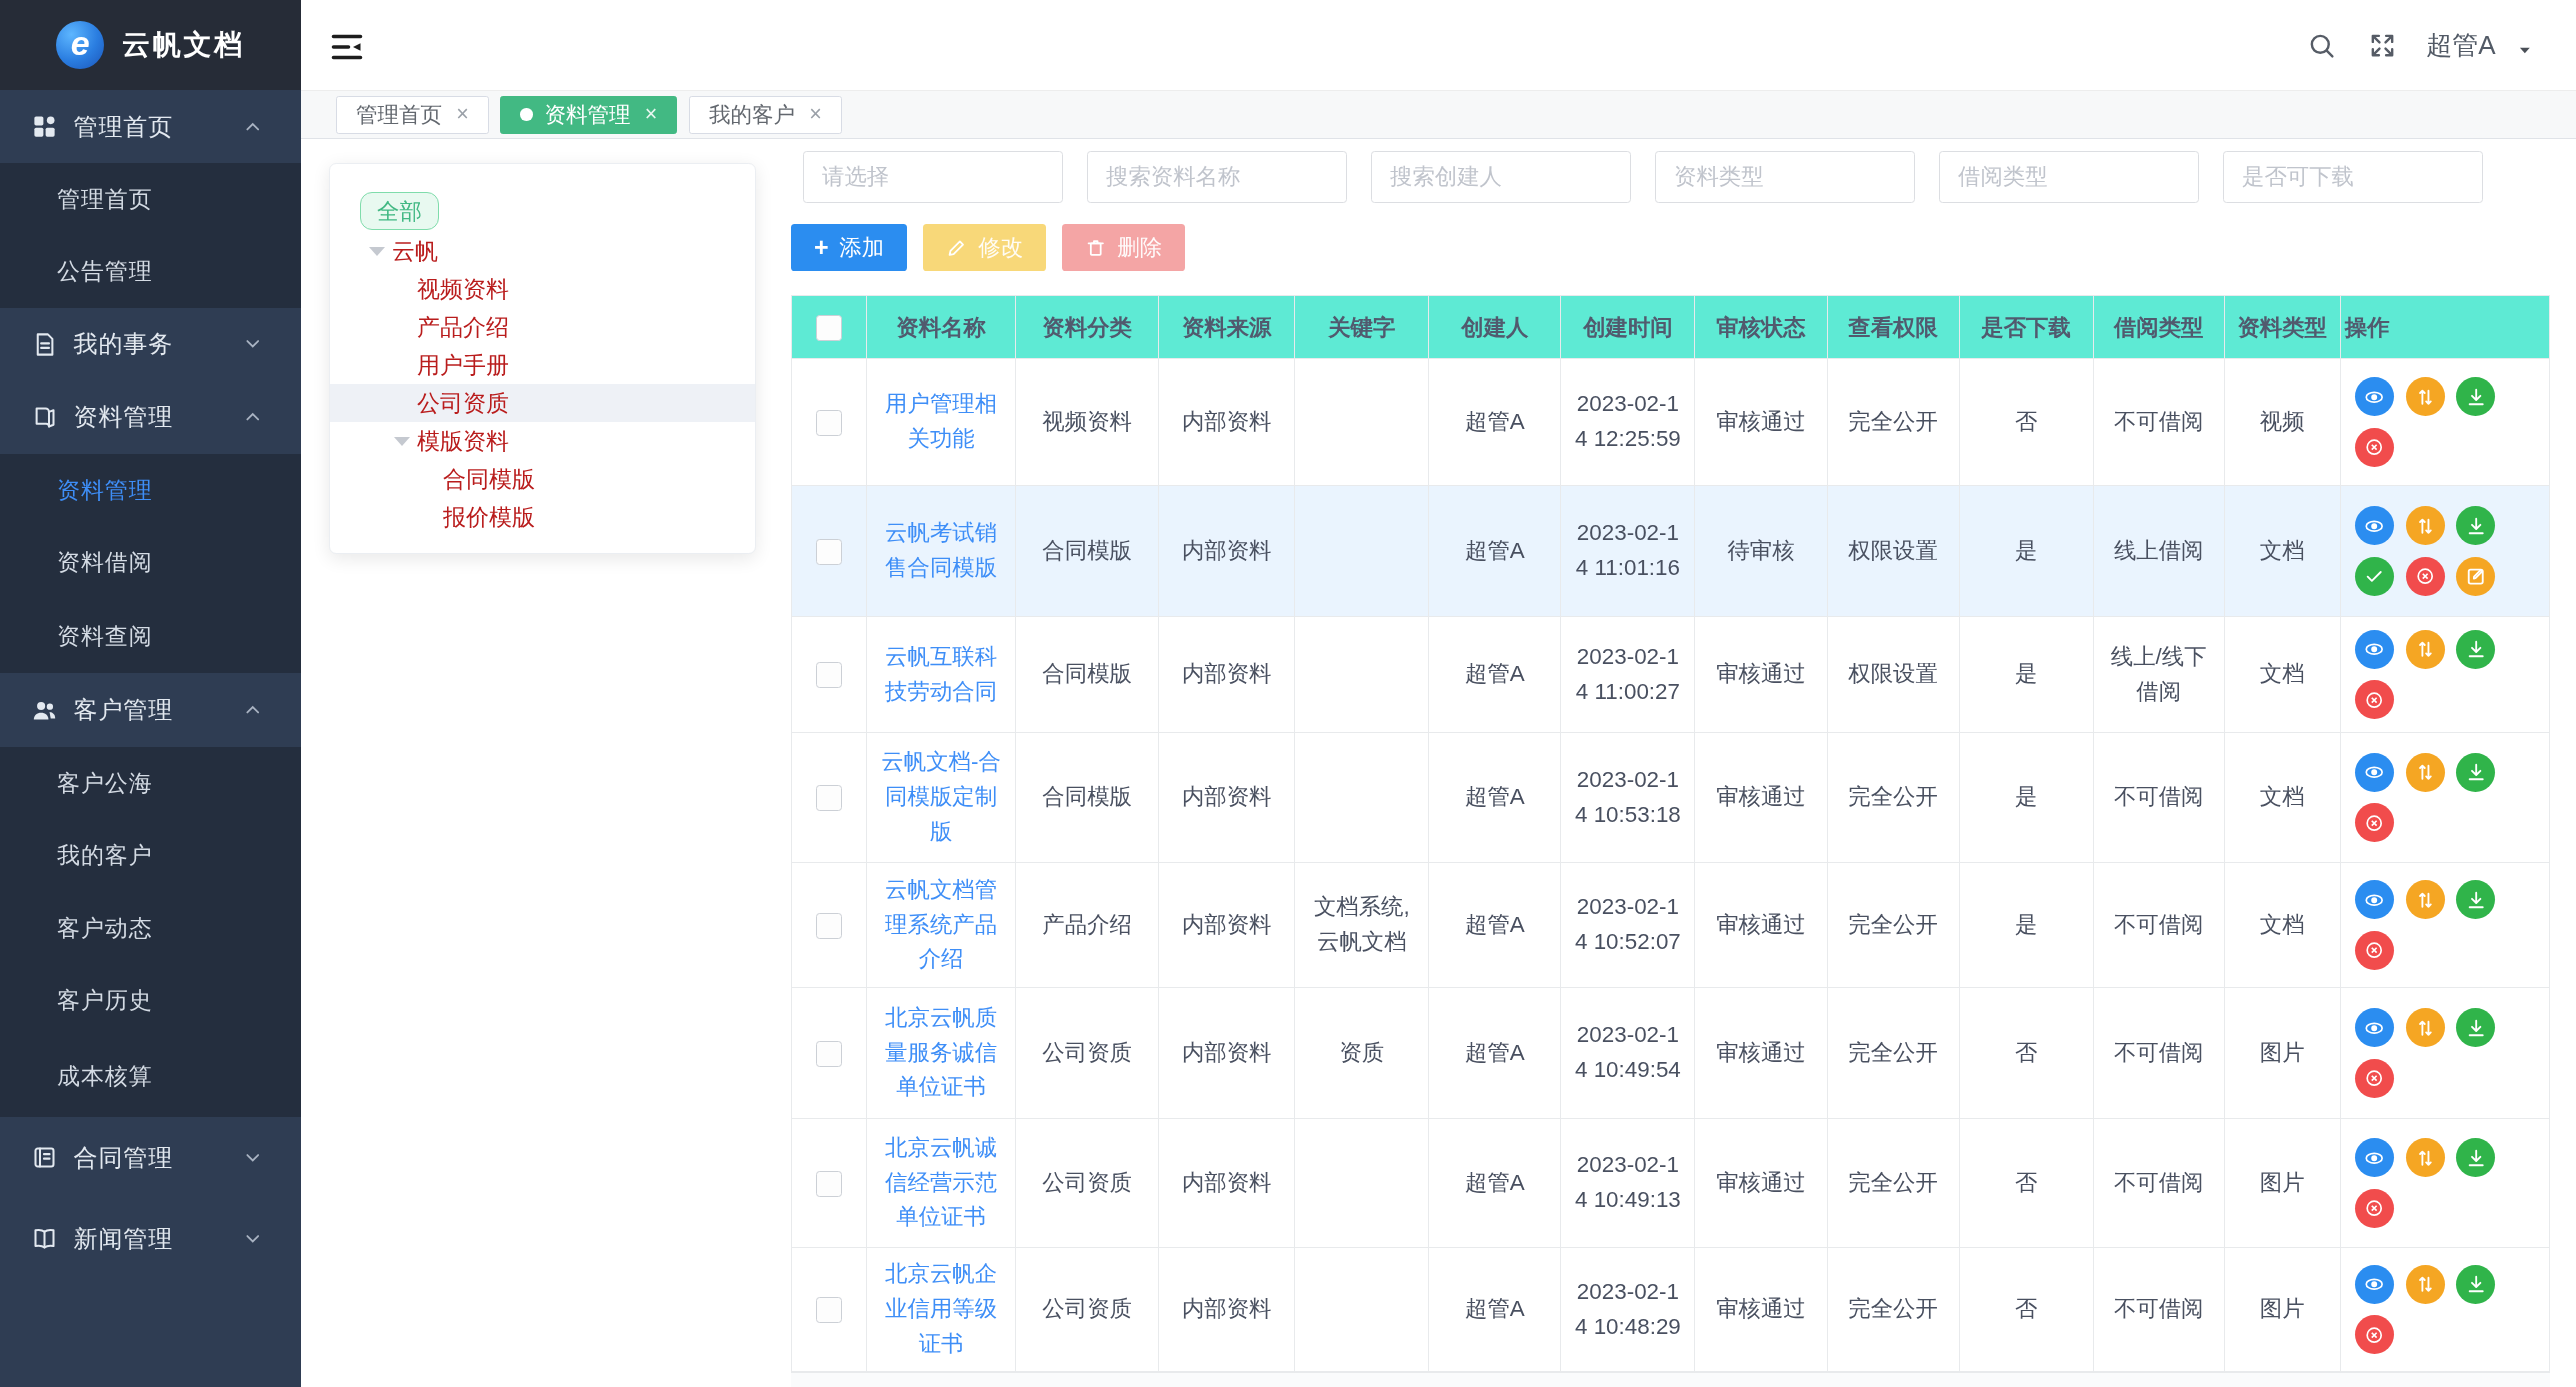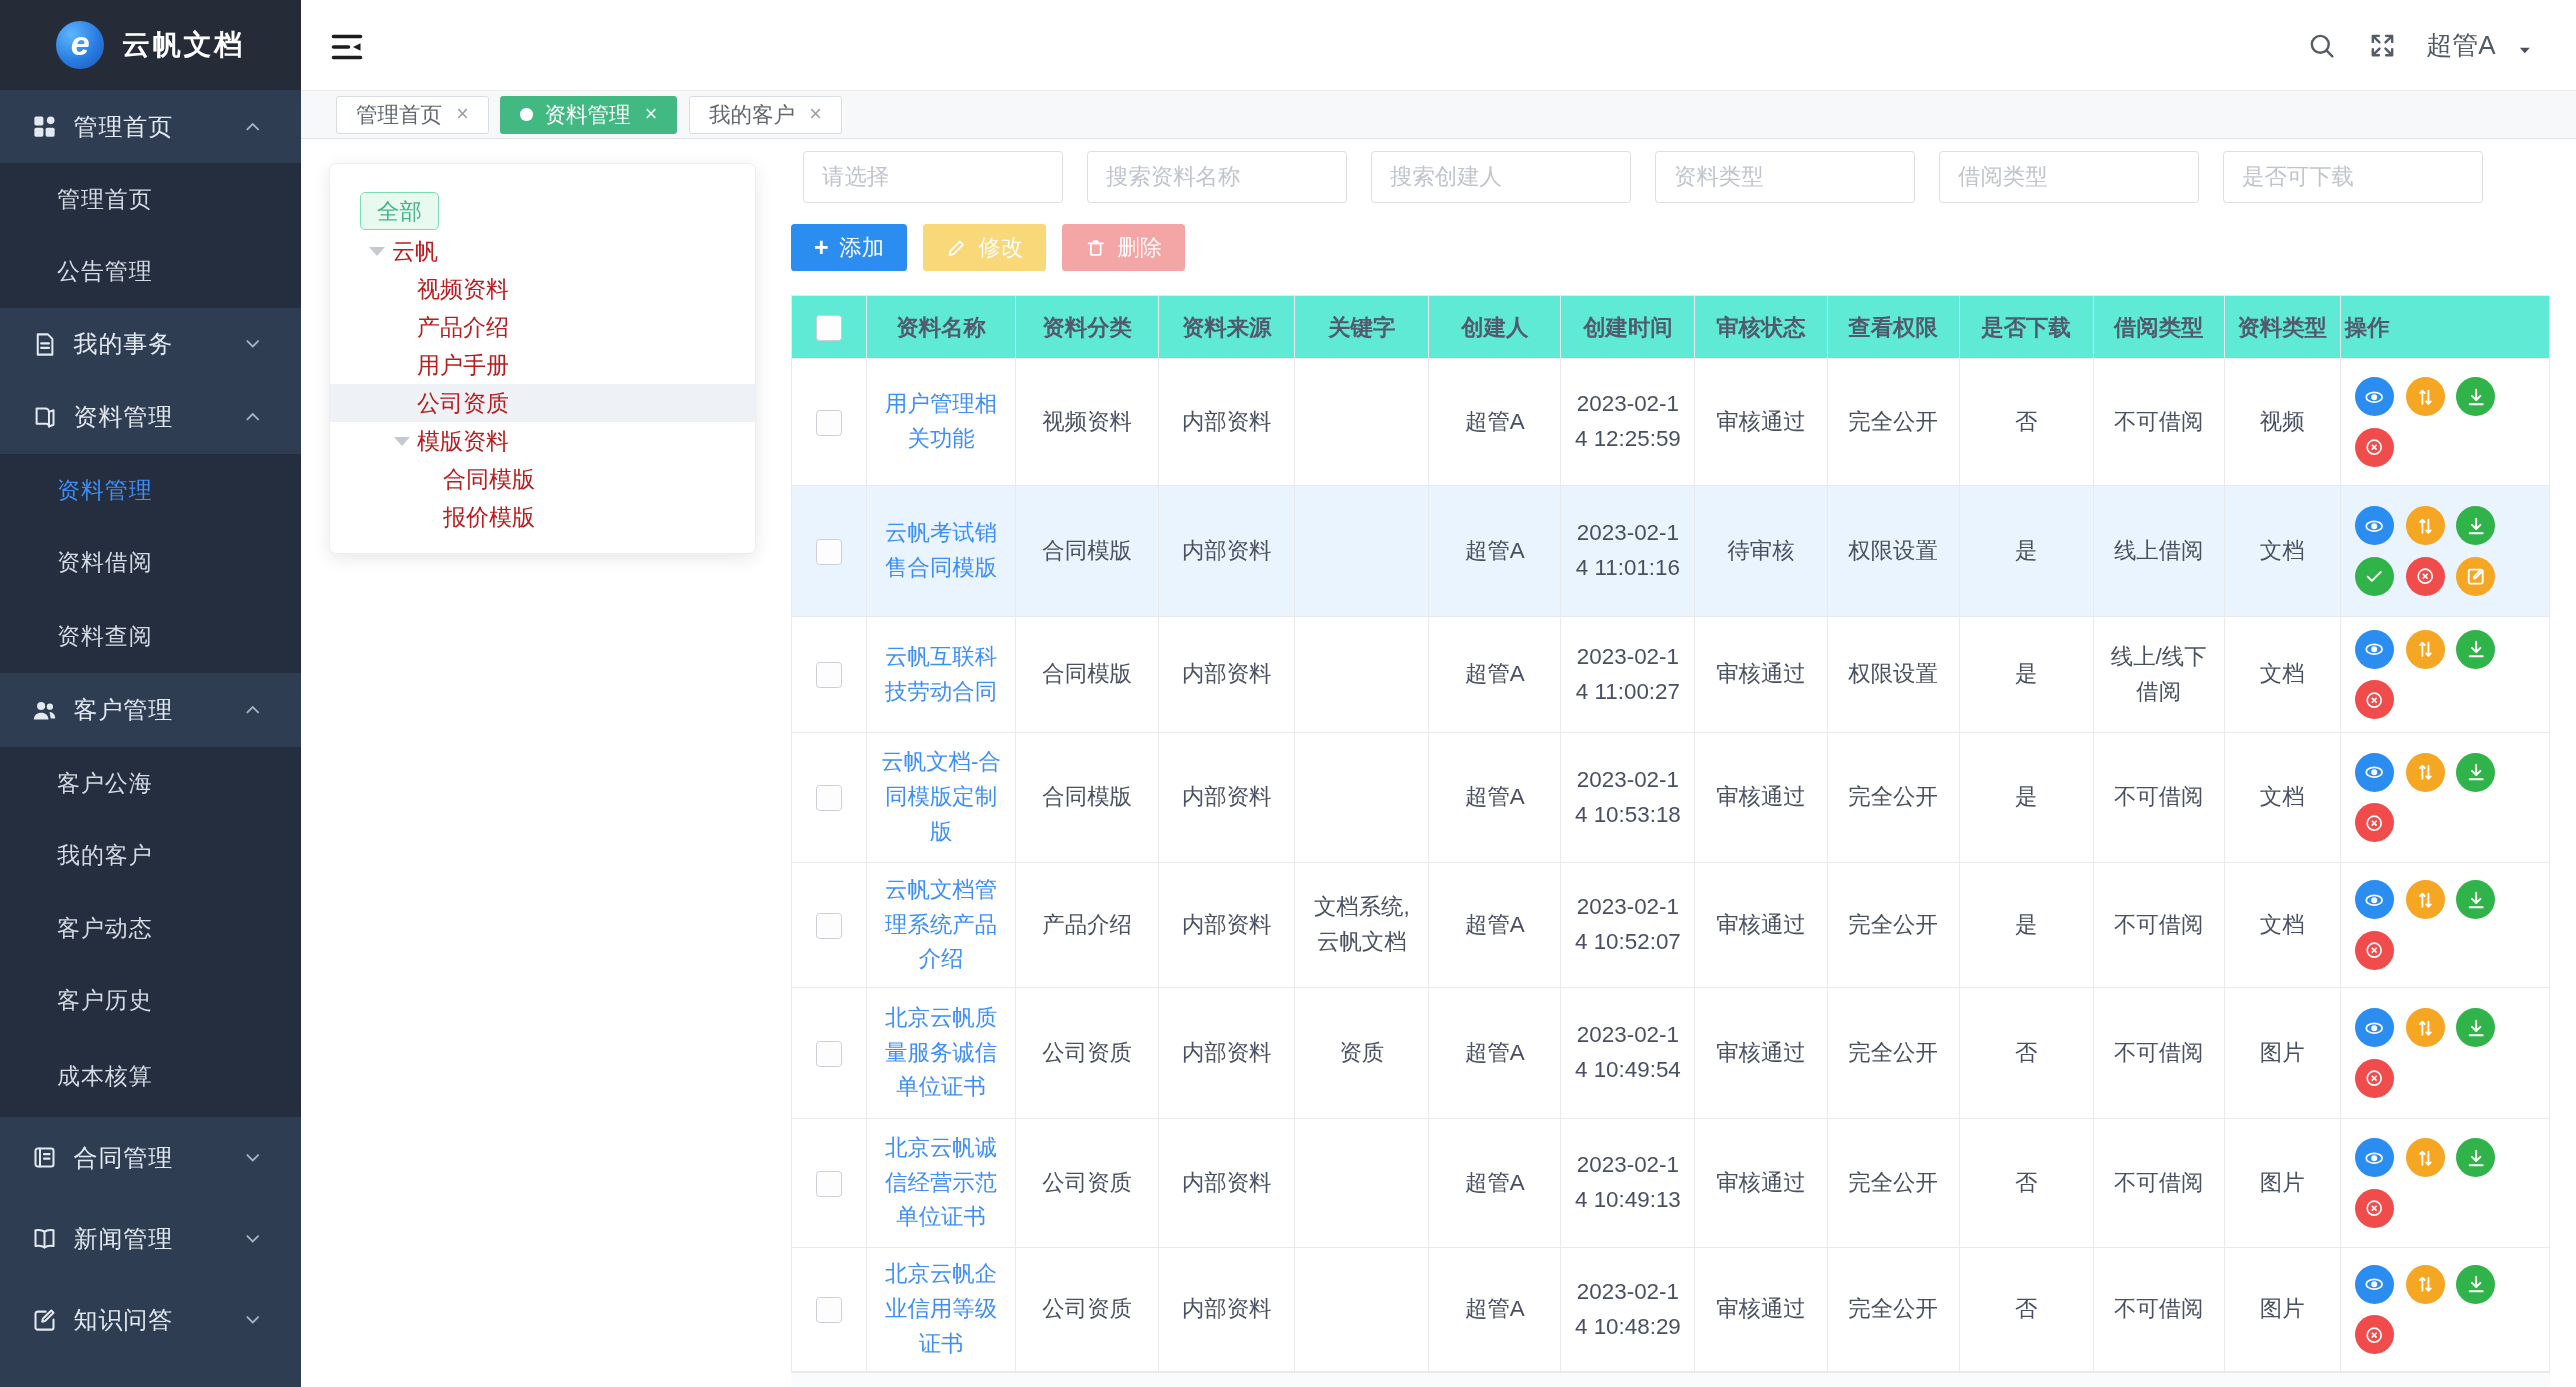--- a/index.html
+++ b/index.html
@@ -48,21 +48,21 @@
   .tab .close { margin-left:14.3px; font-size:21.5px; color:#9aa0a8; }
   .tab.active .close { color:#e9f7f0; }
 
   
   .content { position:relative; width:2275px; height:1247px; background:#fff; }
 
   
   .tree-card { position:absolute; left:28px; top:24px; width:427px; height:391px; background:#fff;
     border:0.9px solid #ebeef2; border-radius:7.2px; box-shadow:0 4.5px 18px rgba(0,0,0,.09); }
   .all-btn { position:absolute; left:30px; top:28px; width:79px; height:38px; background:#e8f9f0;
-    border:0.9px solid #7fdcab; border-radius:5px; color:#41b883; font-size:22.4px; cursor:pointer; }
+    border:0.9px solid #7fdcab; border-radius:12px; color:#41b883; font-size:22.4px; cursor:pointer; }
   .tree { position:absolute; left:0; top:68px; width:100%; }
   .t-row { height:38px; display:flex; align-items:center; font-size:23px; color:#b91c1c; cursor:pointer; }
   .t-row.selected { background:#eef1f6; }
   .t-caret { width:23px; display:inline-flex; justify-content:flex-start; }
   .t-caret i { width:0; height:0; border-left:8px solid transparent; border-right:8px solid transparent;
     border-top:9.8px solid #c5c9d0; display:inline-block; }
 
   
   .filters { position:absolute; left:490px; top:12px; display:flex; gap:24px;padding-left:12px; }
   .filters input { width:260px; height:52px; border:0.9px solid #dcdee2; border-radius:3.6px;
@@ -214,34 +214,20 @@
         </span>
       </div>
       <div class="m-item group" style="height: 81px;">
         <span class="m-icon">
           <svg viewBox="0 0 24 24" fill="none" stroke="#e3e9f0" stroke-width="1.8" stroke-linecap="round" stroke-linejoin="round">
             <path d="M12 6c-2-1.6-5-1.8-8-1.3v14c3-.5 6-.3 8 1.3 2-1.6 5-1.8 8-1.3v-14c-3-.5-6-.3-8 1.3z"></path>
             <path d="M12 6v14"></path>
           </svg>
         </span>
         <span class="m-label">新闻管理</span>
-        <span class="m-chevron">
-          <svg viewBox="0 0 24 24" fill="none" stroke="#a9b3c2" stroke-width="2" stroke-linecap="round">
-            <path d="M6 9l6 6 6-6"></path>
-          </svg>
-        </span>
-      </div>
-      <div class="m-item group" style="height: 81px;">
-        <span class="m-icon">
-          <svg viewBox="0 0 24 24" fill="none" stroke="#e3e9f0" stroke-width="1.8" stroke-linecap="round" stroke-linejoin="round">
-            <path d="M20 12v7a2 2 0 01-2 2H6a2 2 0 01-2-2V7a2 2 0 012-2h7"></path>
-            <path d="M10 14l2.5-.6L20 6l-2-2-7.5 7.4L10 14z"></path>
-          </svg>
-        </span>
-        <span class="m-label">知识问答</span>
         <span class="m-chevron">
           <svg viewBox="0 0 24 24" fill="none" stroke="#a9b3c2" stroke-width="2" stroke-linecap="round">
             <path d="M6 9l6 6 6-6"></path>
           </svg>
         </span>
       </div>
       <div class="menu-filler"></div>
     </nav>
 </aside>
 

